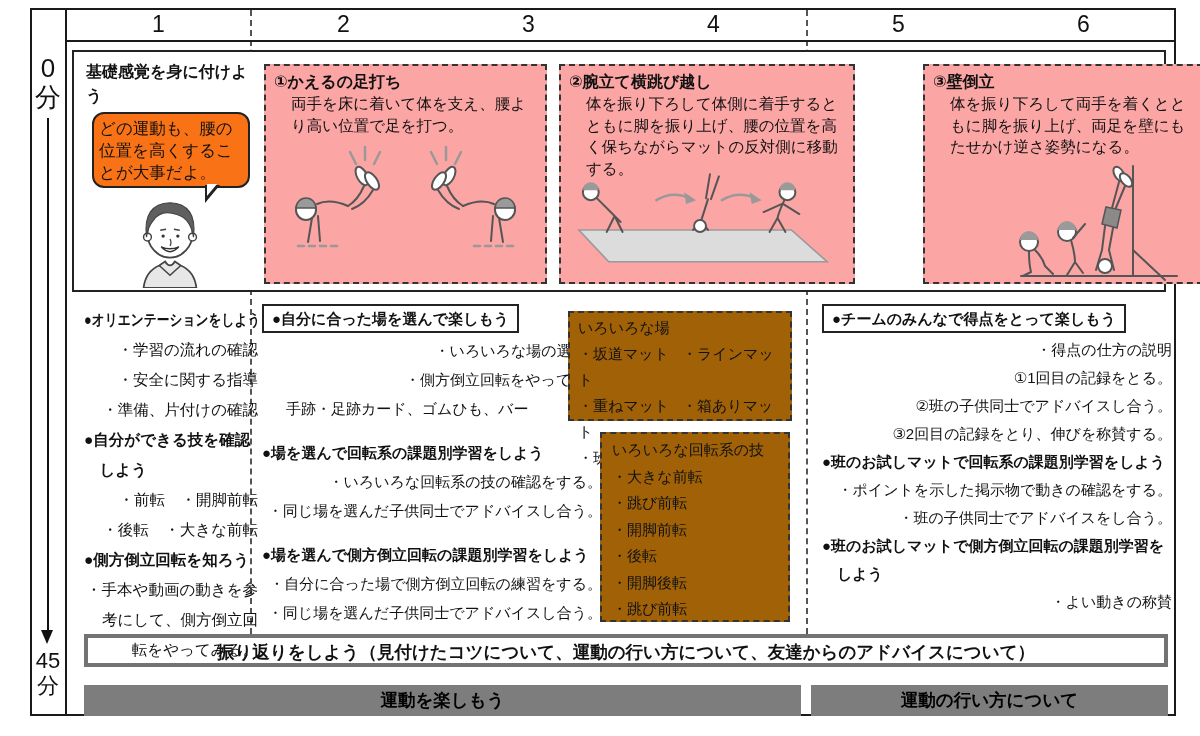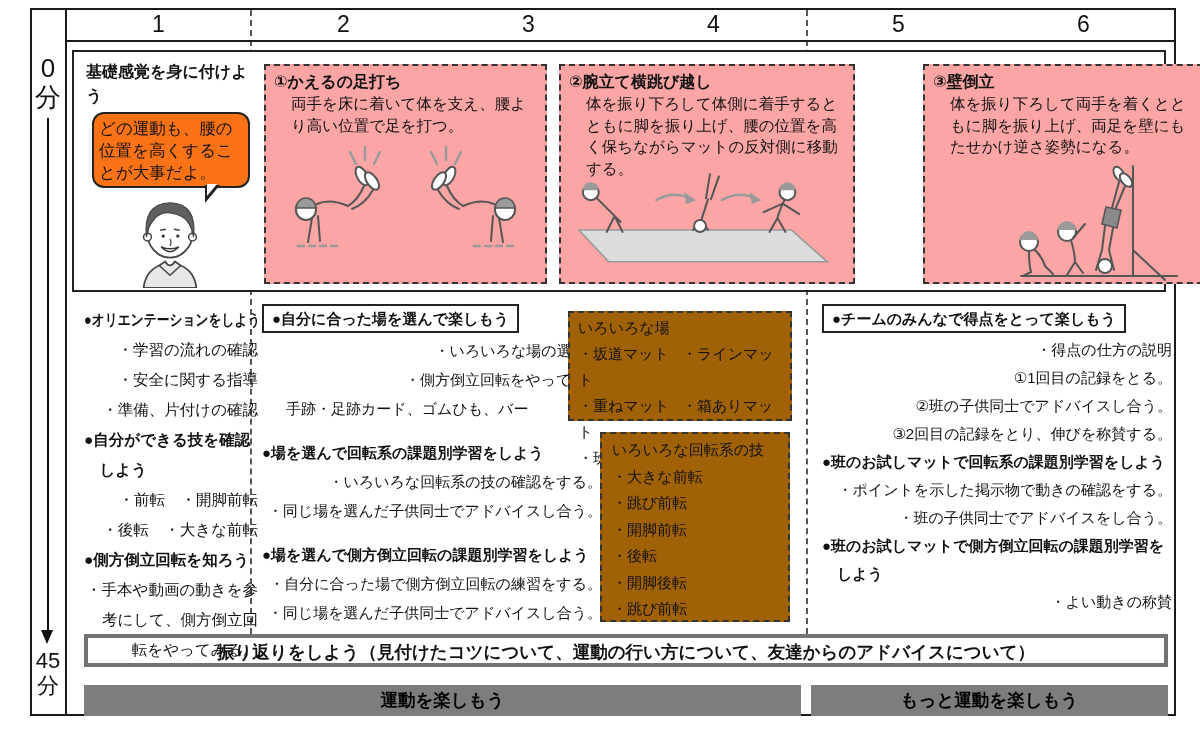--- a/index.html
+++ b/index.html
@@ -236,15 +236,15 @@
     <div class="b">③2回目の記録をとり、伸びを称賛する。</div>
     <div class="h">●班のお試しマットで回転系の課題別学習をしよう</div>
     <div class="b">・ポイントを示した掲示物で動きの確認をする。</div>
     <div class="b">・班の子供同士でアドバイスをし合う。</div>
     <div class="h">●班のお試しマットで側方倒立回転の課題別学習をしよう</div>
     <div class="b">・よい動きの称賛</div>
   </div>
 
   <div class="abs reflect">振り返りをしよう（見付けたコツについて、運動の行い方について、友達からのアドバイスについて）</div>
   <div class="abs bar bar1">運動を楽しもう</div>
-  <div class="abs bar bar2">もっと運動を楽しもう</div>
+  <div class="abs bar bar2">運動の行い方について</div>
 
 </div>
 
 </body></html>

